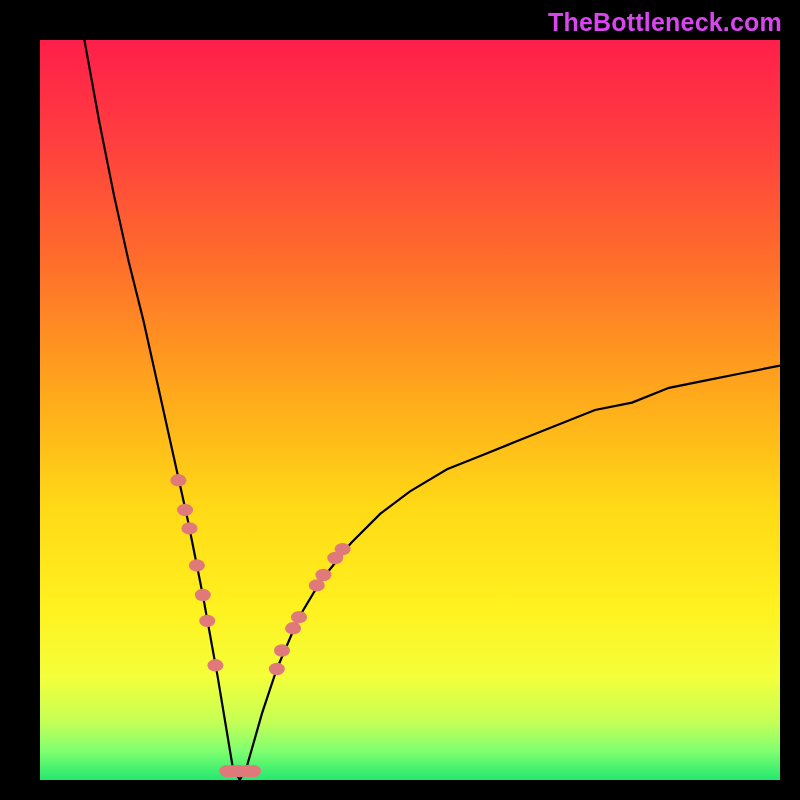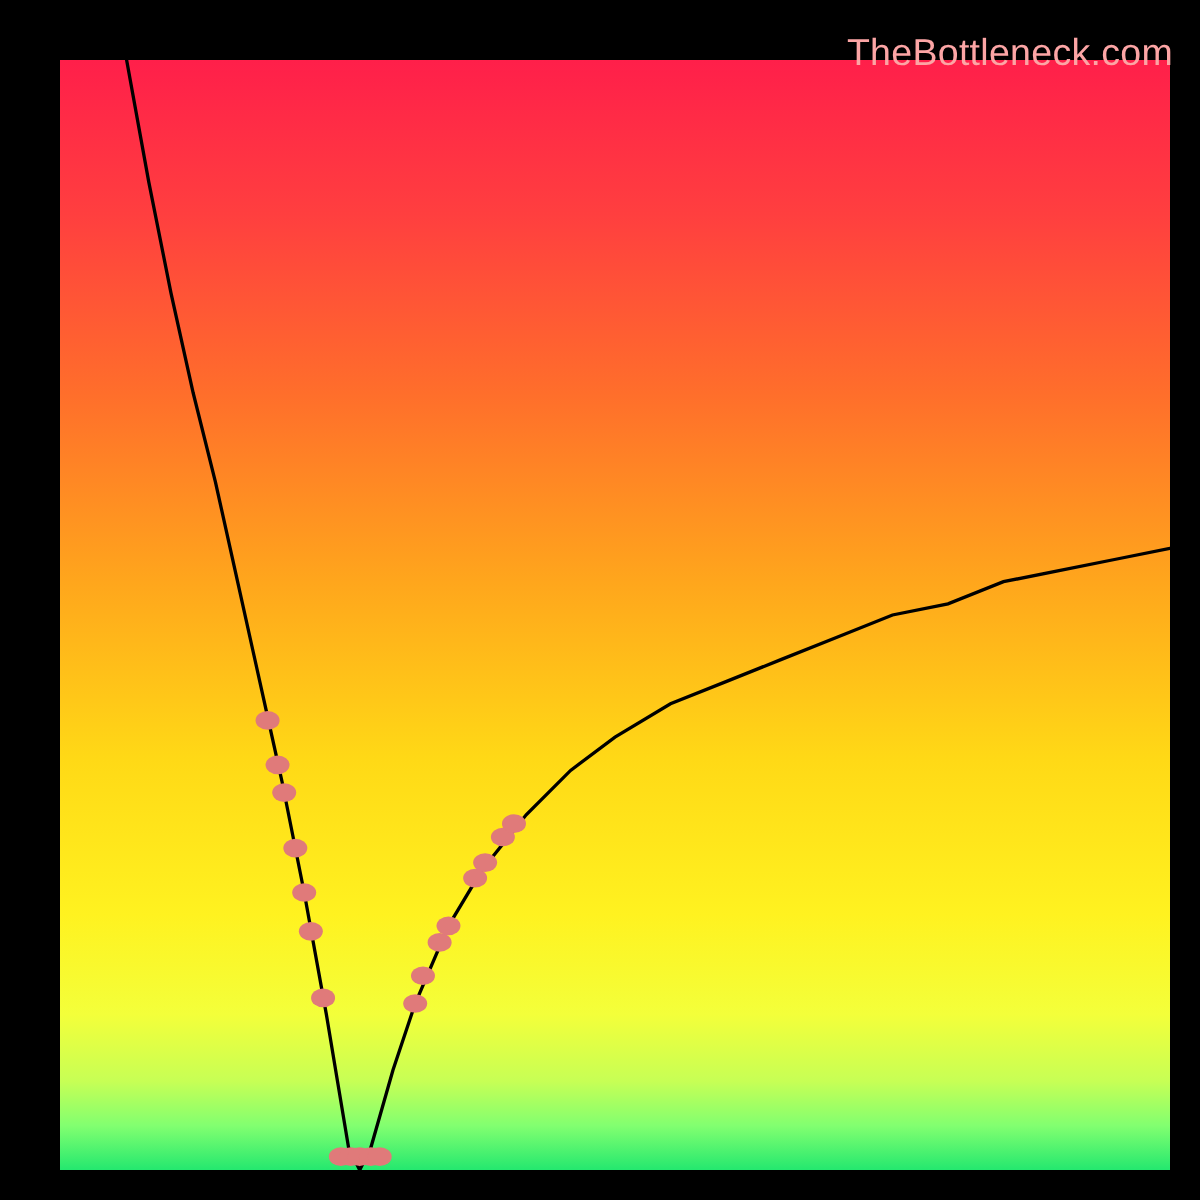--- a/index.html
+++ b/index.html
@@ -24,26 +24,25 @@
     left: 40px;
     top: 40px;
     width: 740px;
     height: 740px;
     overflow: hidden;
   }
   .watermark {
     position: absolute;
     top: 8px;
     right: 18px;
-    color: #fca5a5;
+    color: #d946ef;
     font-size: 25px;
-    font-weight: 400;
+    font-weight: 700;
     letter-spacing: 0.2px;
     user-select: none;
-    margin-top: 13px;
   }
   svg {
     display: block;
   }
 </style>
 </head>
 <body>
 <div class="frame">
 
   <div class="plot-area">

